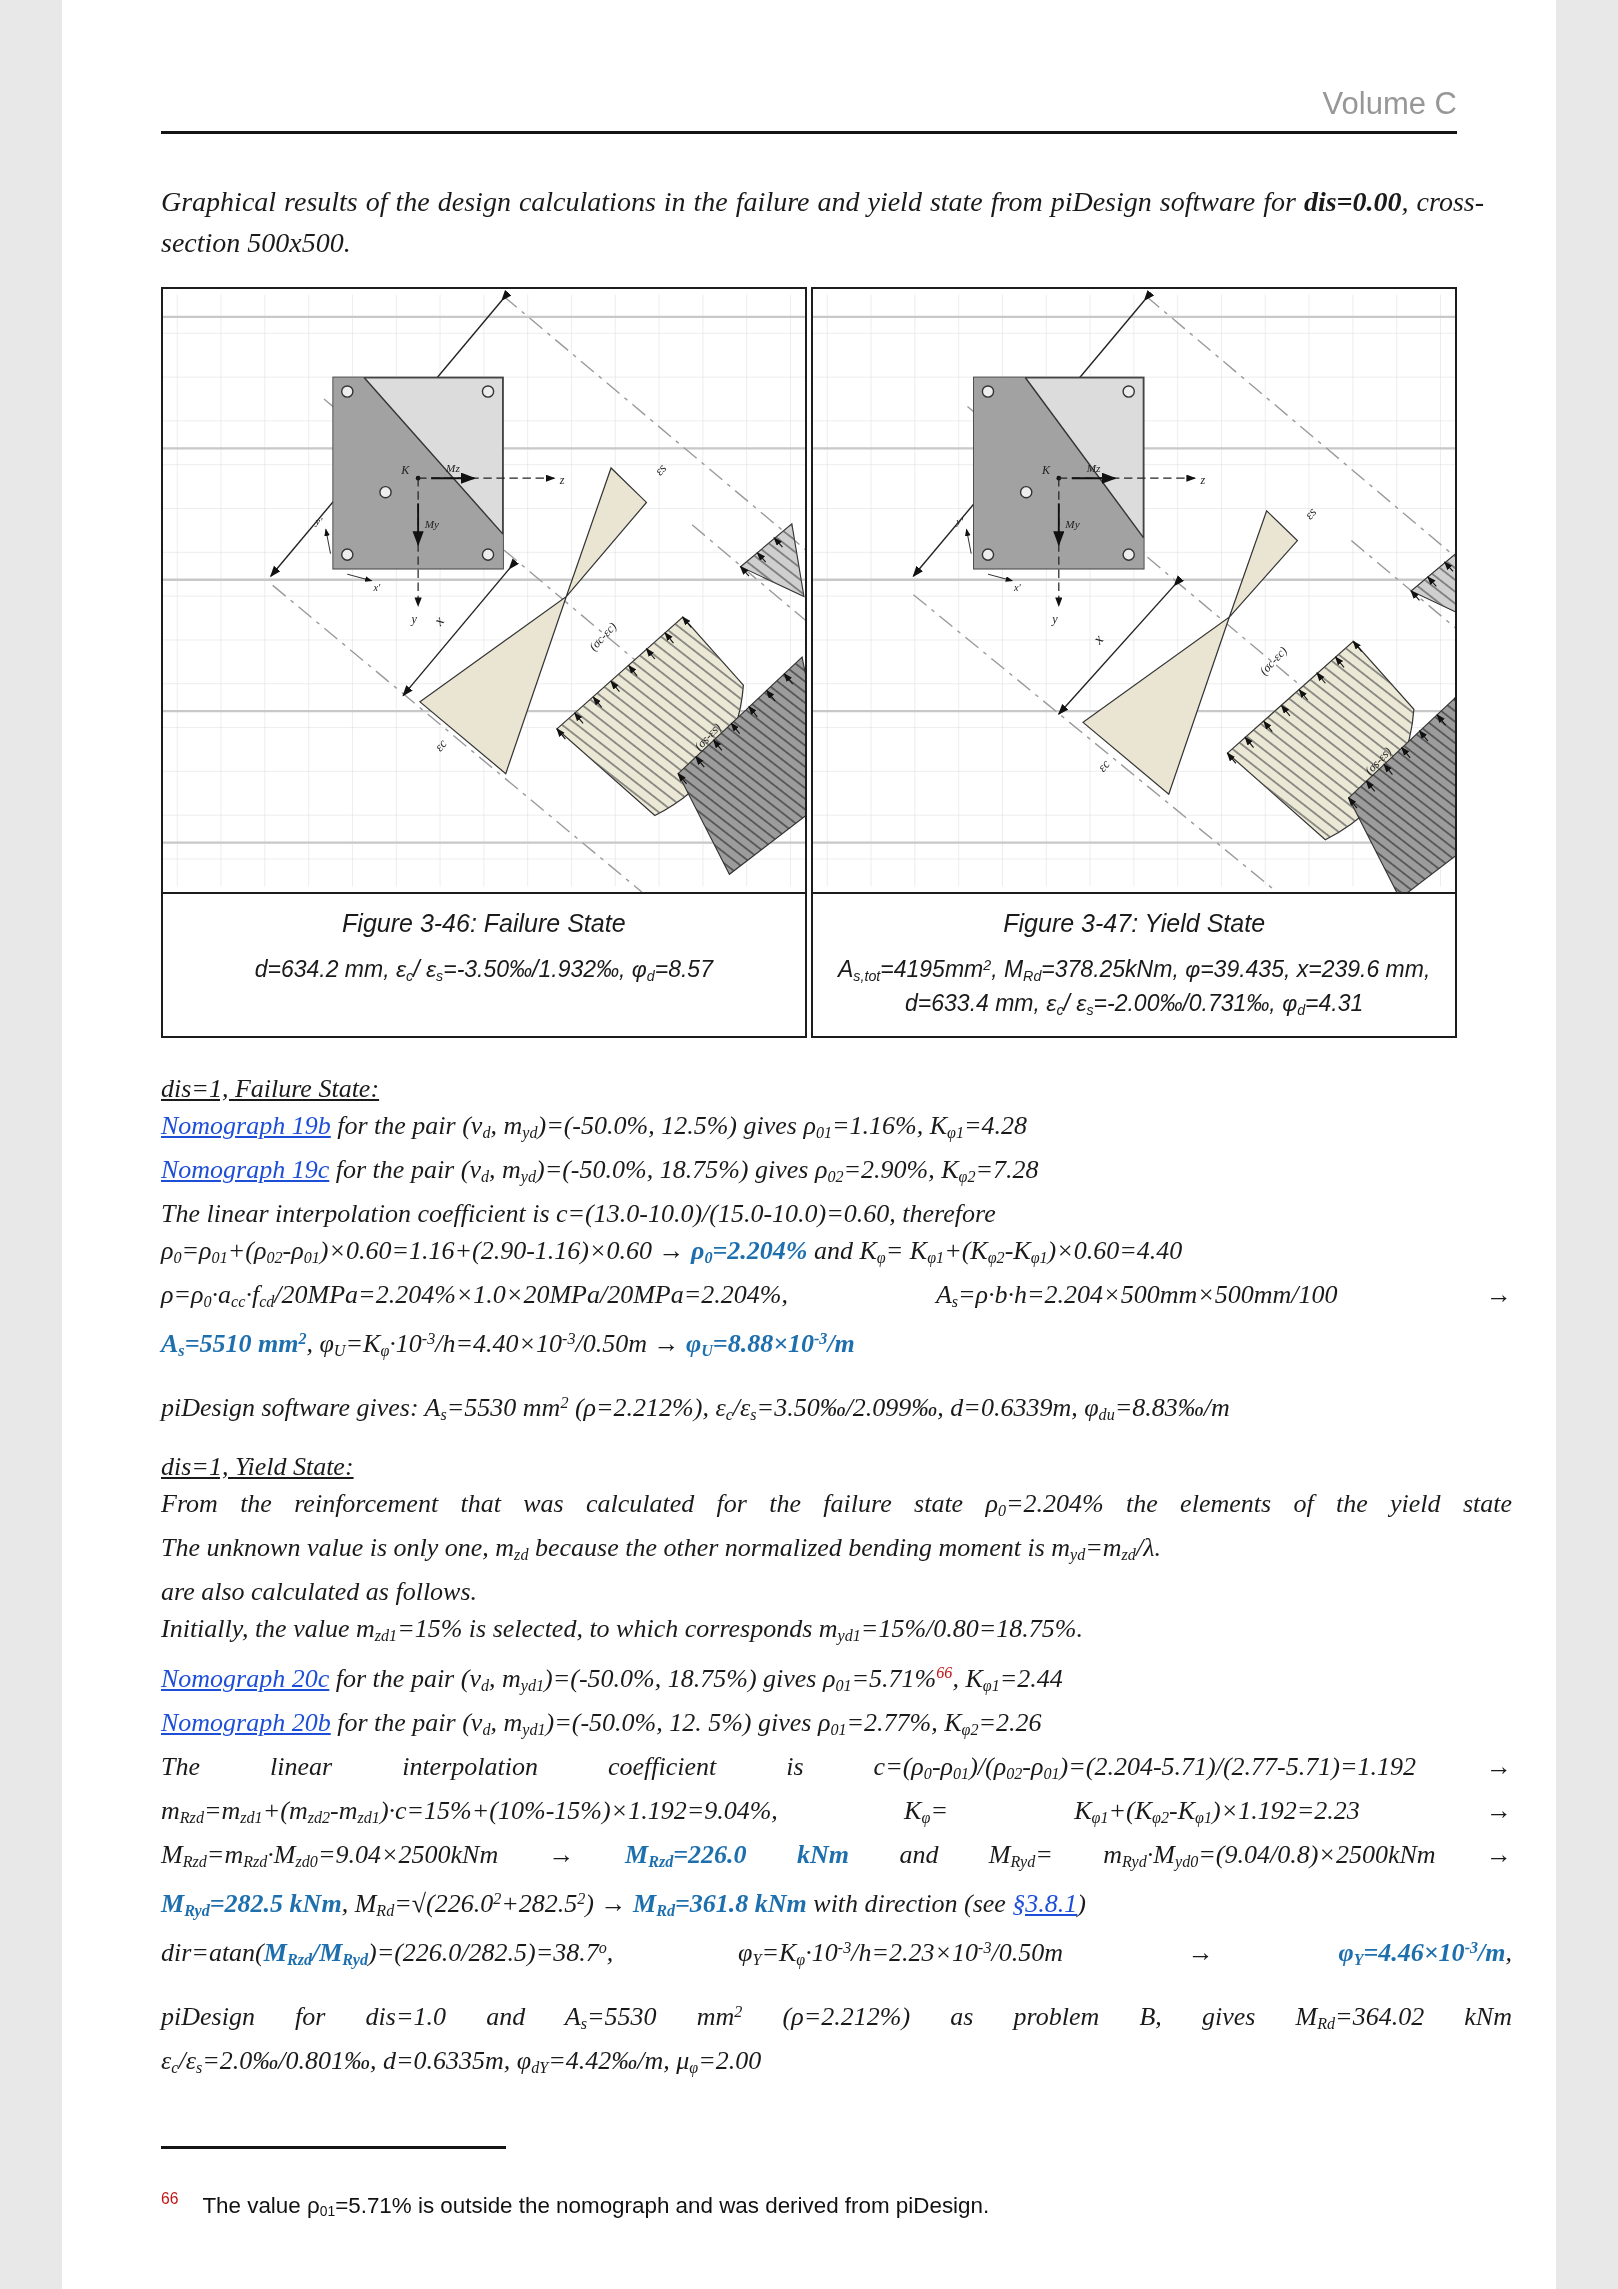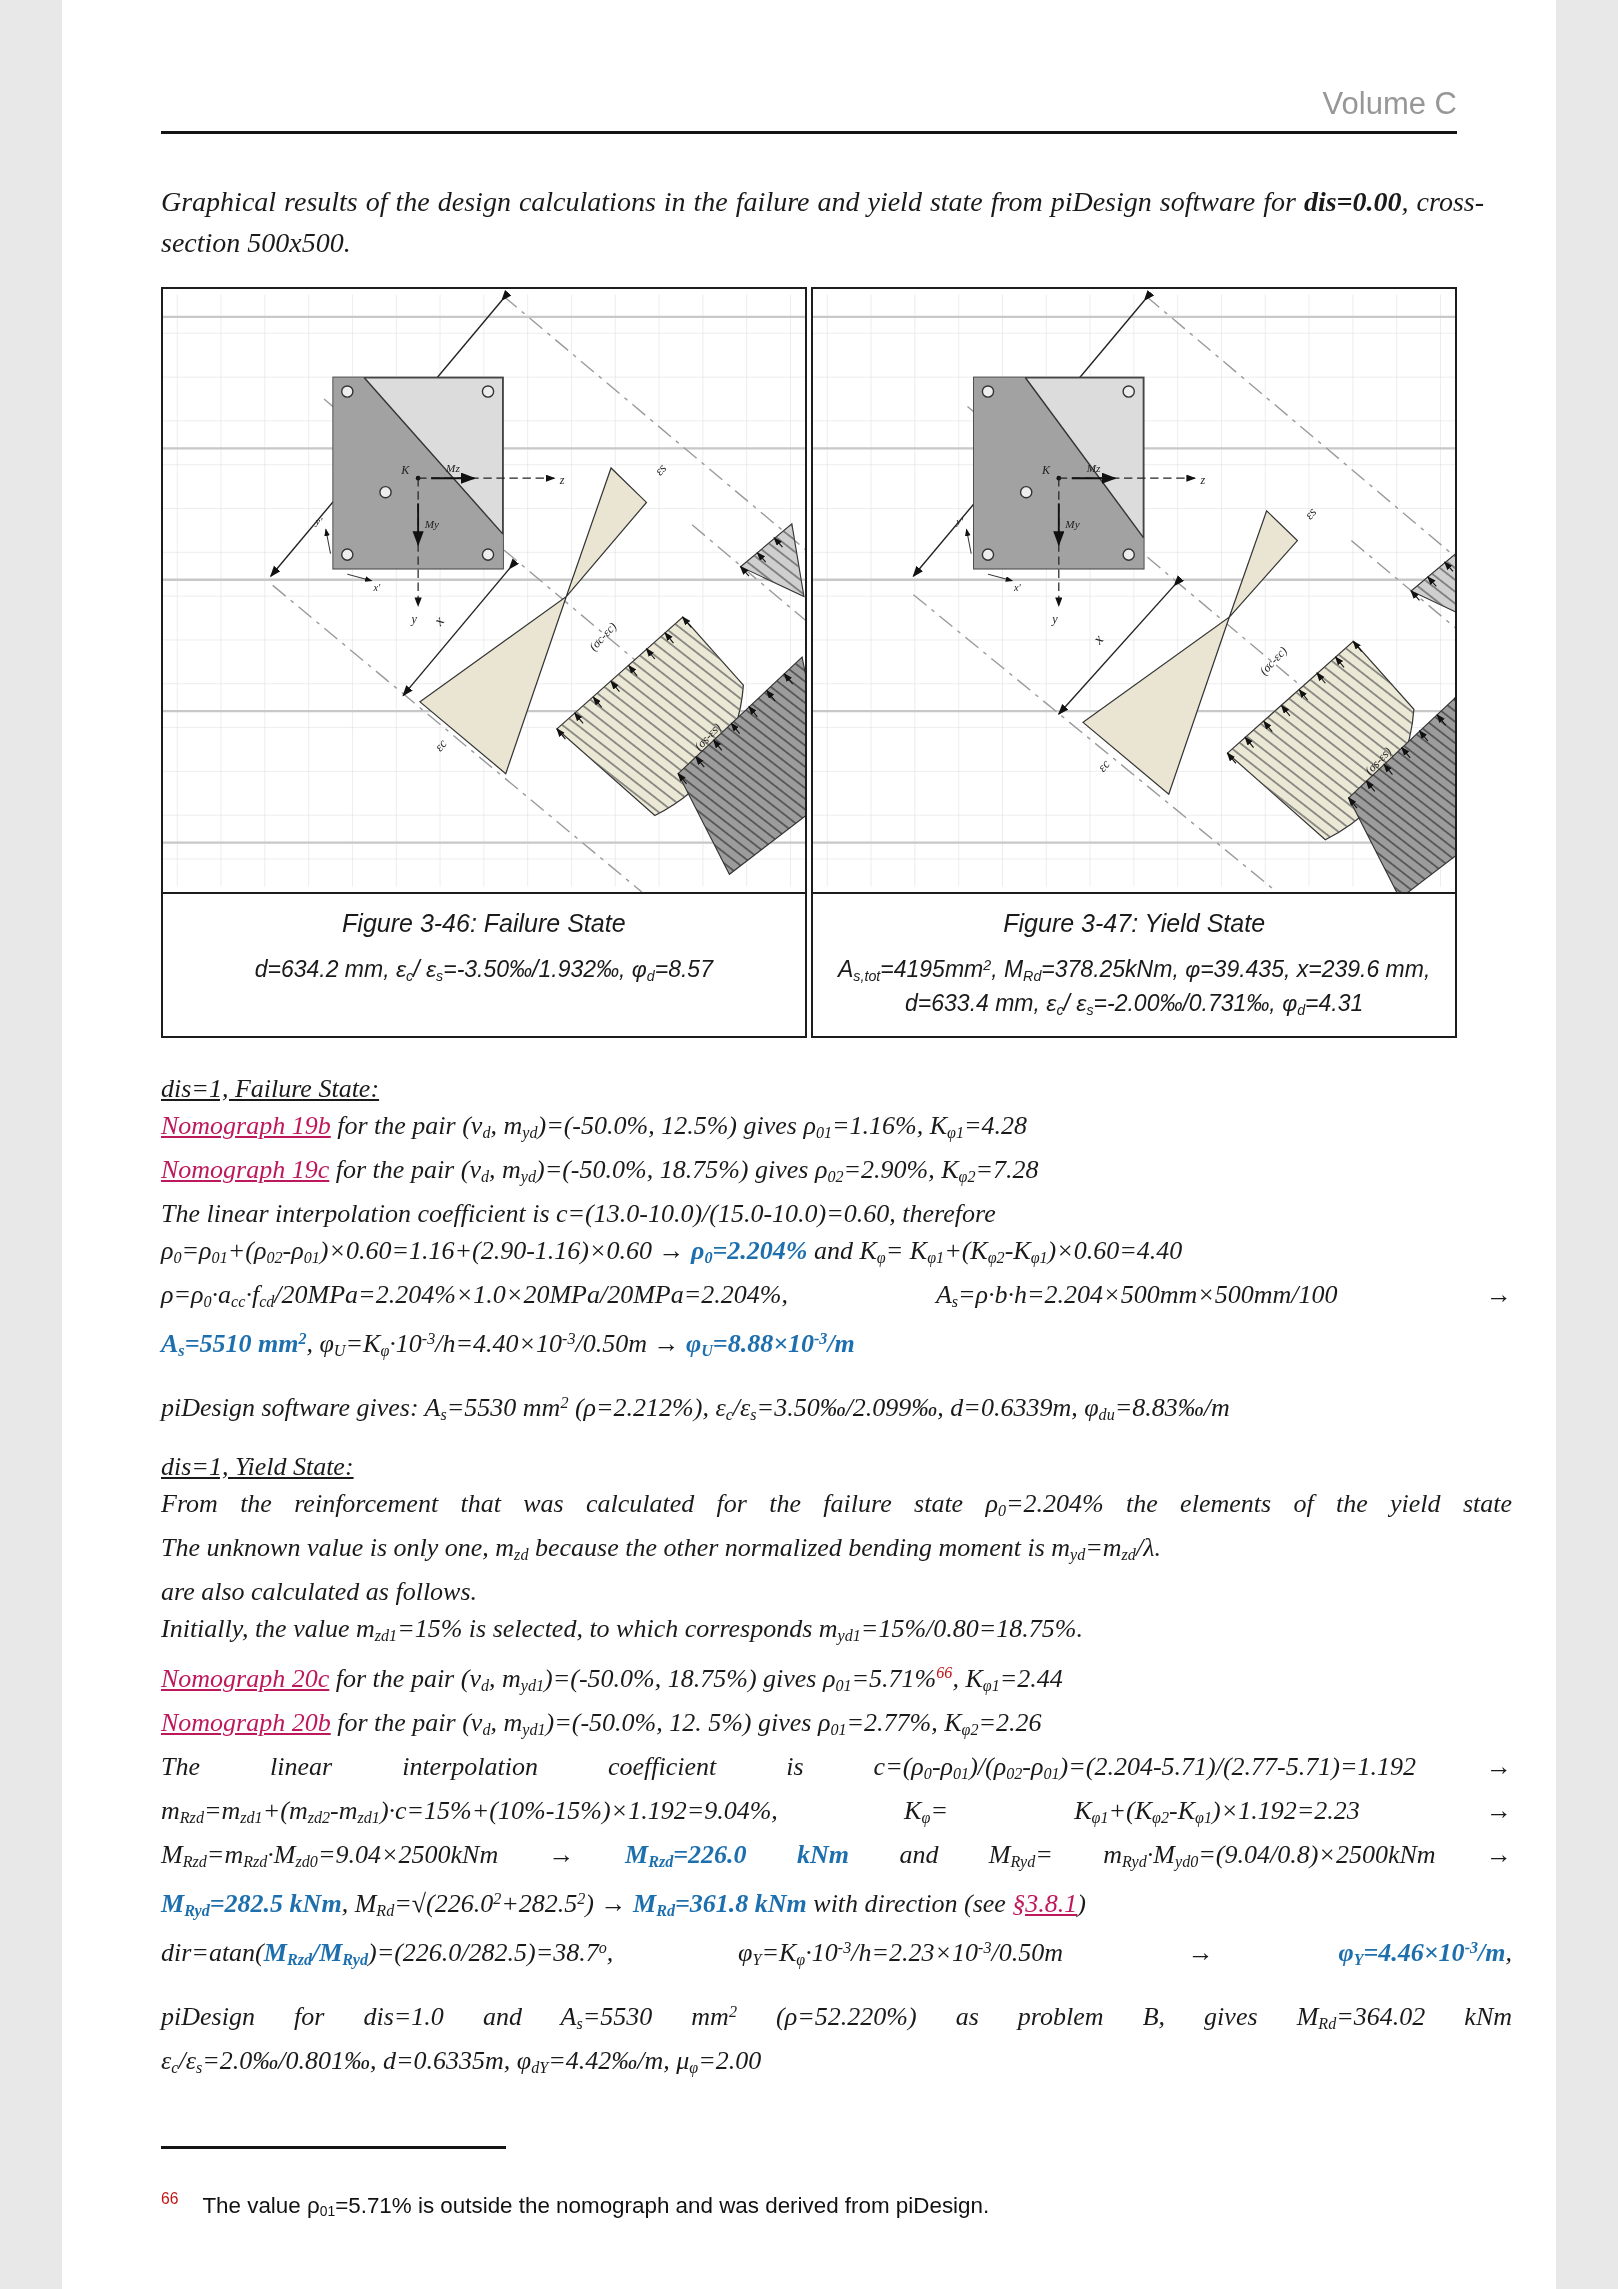--- a/index.html
+++ b/index.html
@@ -25,21 +25,21 @@
   .bodytext{margin:32px 44px 0 99px;font-style:italic;font-size:26px;line-height:37px;}
   .line{white-space:normal;}
   .just{text-align:justify;text-align-last:justify;}
   .shead{text-decoration:underline;}
   .sp{height:15px;}
   .sub{font-size:.62em;vertical-align:-0.25em;}
   .sup{font-size:.62em;vertical-align:0.5em;}
   .hl{color:#1e6fae;font-weight:bold;}
   .hlsub{color:#1e6fae;font-weight:bold;font-size:.62em;vertical-align:-0.25em;}
   .hlsup{color:#1e6fae;font-weight:bold;font-size:.62em;vertical-align:0.5em;}
-  .lnk{color:#be185d;text-decoration:underline;cursor:pointer;text-align:center;}
+  .lnk{color:#1d4ed8;text-decoration:underline;cursor:pointer;text-align:center;}
   .rsup{color:#c11414;font-size:.62em;vertical-align:0.55em;}
   
   .fn-rule{margin:60px 0 0 99px;width:345px;border-top:3.7px solid #141414;}
   .footnote{margin:41px 99px 0 99px;font-family:"Liberation Sans",sans-serif;font-size:22.4px;color:#111;}
   .fn-marker{color:#c11414;font-size:.7em;vertical-align:0.55em;margin-right:24px;}
   svg text{font-family:"Liberation Serif",serif;font-style:italic;fill:#222;}
 </style>
 </head>
 <body>
 
@@ -287,21 +287,21 @@
     <div class="line"><span>are also calculated as follows.</span></div>
     <div class="line"><span>Initially, the value m</span><span class="sub">zd1</span><span>=15% is selected, to which corresponds m</span><span class="sub">yd1</span><span>=15%/0.80=18.75%.</span></div>
     <div class="line"><span class="lnk">Nomograph 20c</span><span> for the pair (ν</span><span class="sub">d</span><span>, m</span><span class="sub">yd1</span><span>)=(-50.0%, 18.75%) gives ρ</span><span class="sub">01</span><span>=5.71%</span><span class="rsup">66</span><span>, K</span><span class="sub">φ1</span><span>=2.44</span></div>
     <div class="line"><span class="lnk">Nomograph 20b</span><span> for the pair (ν</span><span class="sub">d</span><span>, m</span><span class="sub">yd1</span><span>)=(-50.0%, 12. 5%) gives ρ</span><span class="sub">01</span><span>=2.77%, K</span><span class="sub">φ2</span><span>=2.26</span></div>
     <div class="line just"><span>The linear interpolation coefficient is c=(ρ</span><span class="sub">0</span><span>-ρ</span><span class="sub">01</span><span>)/(ρ</span><span class="sub">02</span><span>-ρ</span><span class="sub">01</span><span>)=(2.204-5.71)/(2.77-5.71)=1.192 →</span></div>
     <div class="line just"><span>m</span><span class="sub">Rzd</span><span>=m</span><span class="sub">zd1</span><span>+(m</span><span class="sub">zd2</span><span>-m</span><span class="sub">zd1</span><span>)·c=15%+(10%-15%)×1.192=9.04%, K</span><span class="sub">φ</span><span>= K</span><span class="sub">φ1</span><span>+(K</span><span class="sub">φ2</span><span>-K</span><span class="sub">φ1</span><span>)×1.192=2.23 →</span></div>
     <div class="line just"><span>M</span><span class="sub">Rzd</span><span>=m</span><span class="sub">Rzd</span><span>·M</span><span class="sub">zd0</span><span>=9.04×2500kNm → </span><span class="hl">M</span><span class="hlsub">Rzd</span><span class="hl">=226.0 kNm</span><span> and M</span><span class="sub">Ryd</span><span>= m</span><span class="sub">Ryd</span><span>·M</span><span class="sub">yd0</span><span>=(9.04/0.8)×2500kNm →</span></div>
     <div class="line"><span class="hl">M</span><span class="hlsub">Ryd</span><span class="hl">=282.5 kNm</span><span>, M</span><span class="sub">Rd</span><span>=√(226.0</span><span class="sup">2</span><span>+282.5</span><span class="sup">2</span><span>) → </span><span class="hl">M</span><span class="hlsub">Rd</span><span class="hl">=361.8 kNm</span><span> with direction (see </span><span class="lnk">§3.8.1</span><span>)</span></div>
     <div class="line just"><span>dir=atan(</span><span class="hl">M</span><span class="hlsub">Rzd</span><span class="hl">/M</span><span class="hlsub">Ryd</span><span>)=(226.0/282.5)=38.7</span><span class="sup">o</span><span>, φ</span><span class="sub">Y</span><span>=K</span><span class="sub">φ</span><span>·10</span><span class="sup">-3</span><span>/h=2.23×10</span><span class="sup">-3</span><span>/0.50m → </span><span class="hl">φ</span><span class="hlsub">Y</span><span class="hl">=4.46×10</span><span class="hlsup">-3</span><span class="hl">/m</span><span>,</span></div>
     <div class="sp"></div>
-    <div class="line just"><span>piDesign for dis=1.0 and A</span><span class="sub">s</span><span>=5530 mm</span><span class="sup">2</span><span> (ρ=52.220%) as problem B, gives M</span><span class="sub">Rd</span><span>=364.02 kNm</span></div>
+    <div class="line just"><span>piDesign for dis=1.0 and A</span><span class="sub">s</span><span>=5530 mm</span><span class="sup">2</span><span> (ρ=2.212%) as problem B, gives M</span><span class="sub">Rd</span><span>=364.02 kNm</span></div>
     <div class="line"><span>ε</span><span class="sub">c</span><span>/ε</span><span class="sub">s</span><span>=2.0‰/0.801‰, d=0.6335m, φ</span><span class="sub">dY</span><span>=4.42‰/m, μ</span><span class="sub">φ</span><span>=2.00</span></div>
   </div>
 
   <div class="fn-rule"></div>
   <div class="footnote">
     <span class="fn-marker">66</span><span><span>The value ρ</span><span class="sub">01</span><span>=5.71% is outside the nomograph and was derived from piDesign.</span></span>
   </div>
 
 </div>
 

